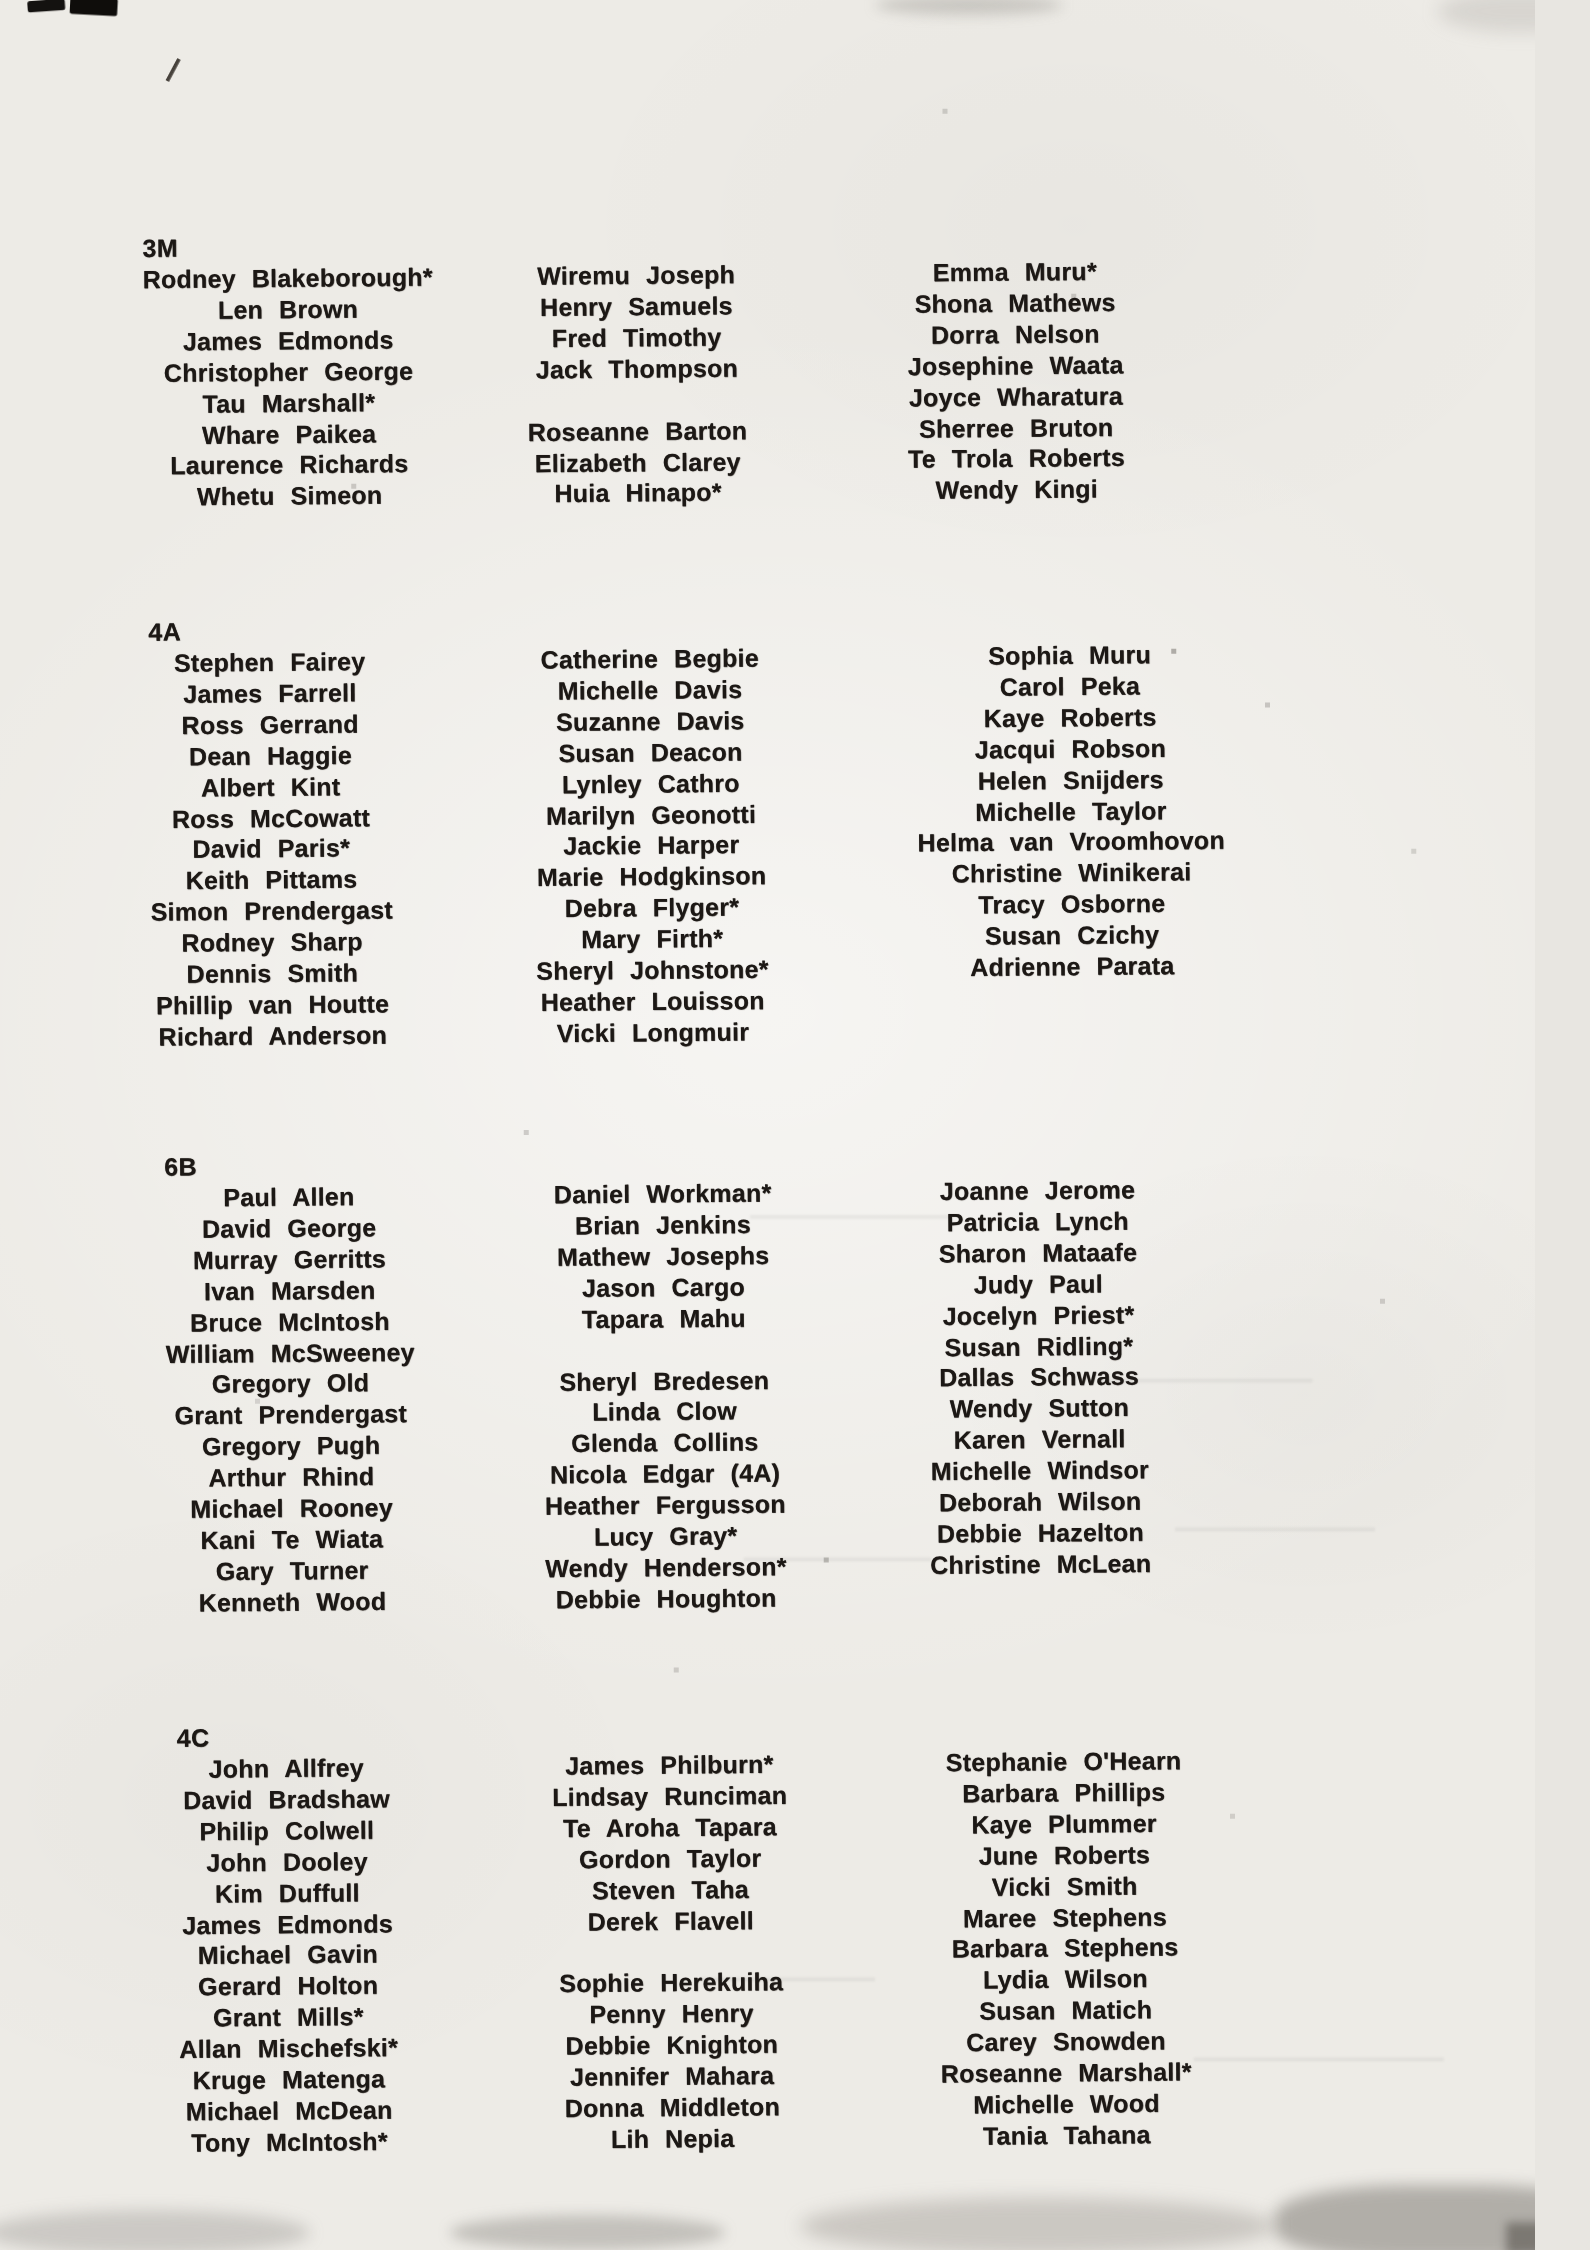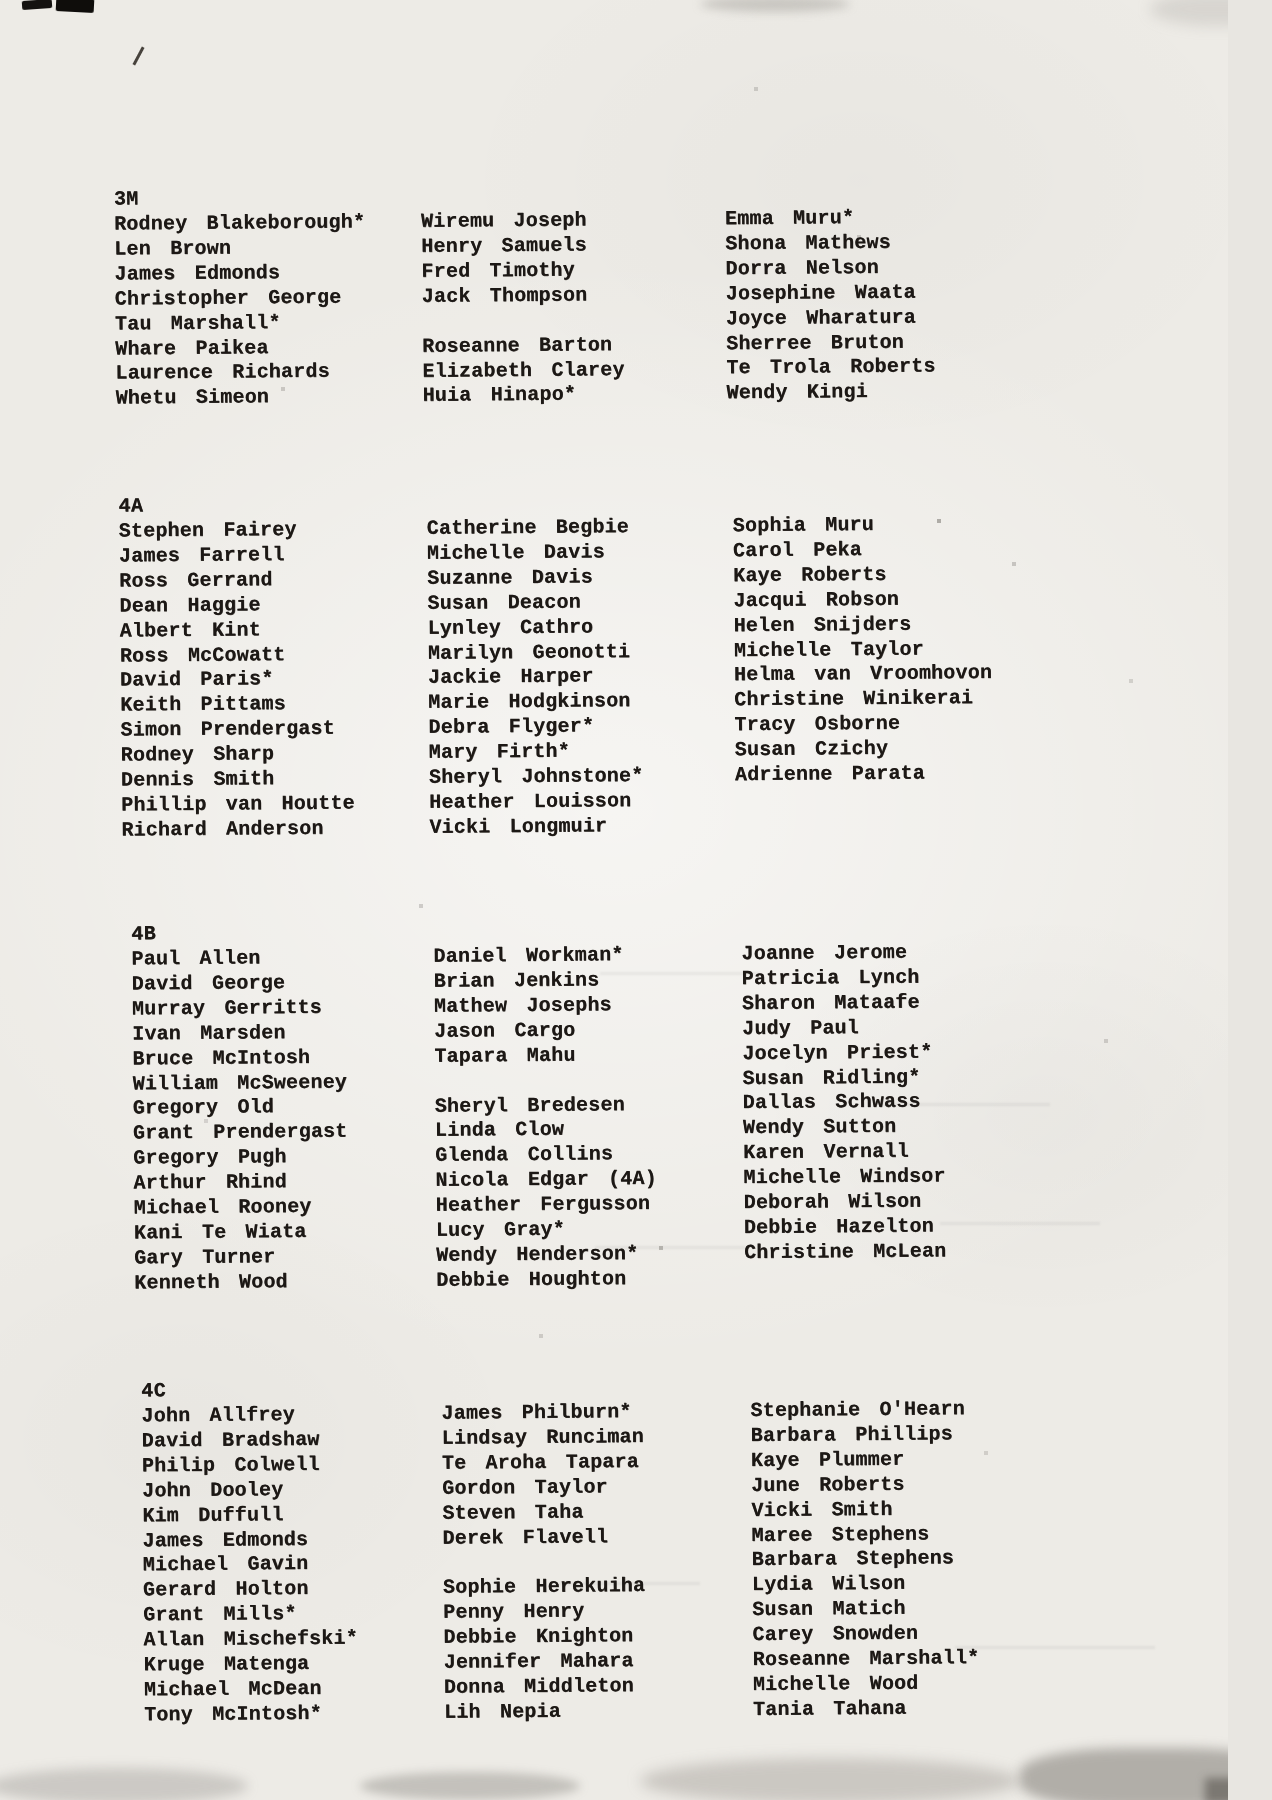--- a/index.html
+++ b/index.html
@@ -5,23 +5,24 @@
   html,body{margin:0;padding:0;}
   body{width:1272px;height:1800px;overflow:hidden;background:#e8e6e1;}
   .page{
     position:relative;width:1228px;height:1800px;overflow:hidden;
     background:
       radial-gradient(ellipse 420px 300px at 85% 62%, rgba(0,0,0,0.025), transparent 70%),
       radial-gradient(ellipse 500px 360px at 15% 80%, rgba(0,0,0,0.02), transparent 70%),
       radial-gradient(ellipse 600px 400px at 70% 10%, rgba(0,0,0,0.018), transparent 70%),
       radial-gradient(ellipse 900px 700px at 50% 45%, rgba(255,255,255,0.5), transparent 80%),
       var(--paper, #edebe6);
-    font-family:Liberation Mono, monospace;
+    font-family:Liberation Sans, sans-serif;
     font-weight:bold;
     color:var(--ink, #1c1815);
+    text-align:center;
   }
   .content{position:absolute;left:0;top:0;width:1272px;height:1800px;
     transform:rotate(-0.5deg);transform-origin:50% 50%;}
   .class-section{position:absolute;left:0;width:100%;height:0;}
   .sec-0{top:182px}
   .sec-1{top:489px}
   .sec-2{top:917px}
   .sec-3{top:1374px}
   .class-header{position:absolute;top:0;margin:0;font-size:20px;line-height:26px;
     letter-spacing:0.4px;text-shadow:0.3px 0.3px 0.6px rgba(28,22,17,0.8);}
@@ -195,21 +196,21 @@
             <div class="name-line">Helma van Vroomhovon</div>
             <div class="name-line">Christine Winikerai</div>
             <div class="name-line">Tracy Osborne</div>
             <div class="name-line">Susan Czichy</div>
             <div class="name-line">Adrienne Parata</div>
           </div>
         </div>
     </section>
 
     <section class="class-section sec-2">
-      <h2 class="class-header">4B</h2>
+      <h2 class="class-header">6B</h2>
       <div class="col col-0">
           <div class="group">
             <div class="name-line">Paul Allen</div>
             <div class="name-line">David George</div>
             <div class="name-line">Murray Gerritts</div>
             <div class="name-line">Ivan Marsden</div>
             <div class="name-line">Bruce McIntosh</div>
             <div class="name-line">William McSweeney</div>
             <div class="name-line">Gregory Old</div>
             <div class="name-line">Grant Prendergast</div>

